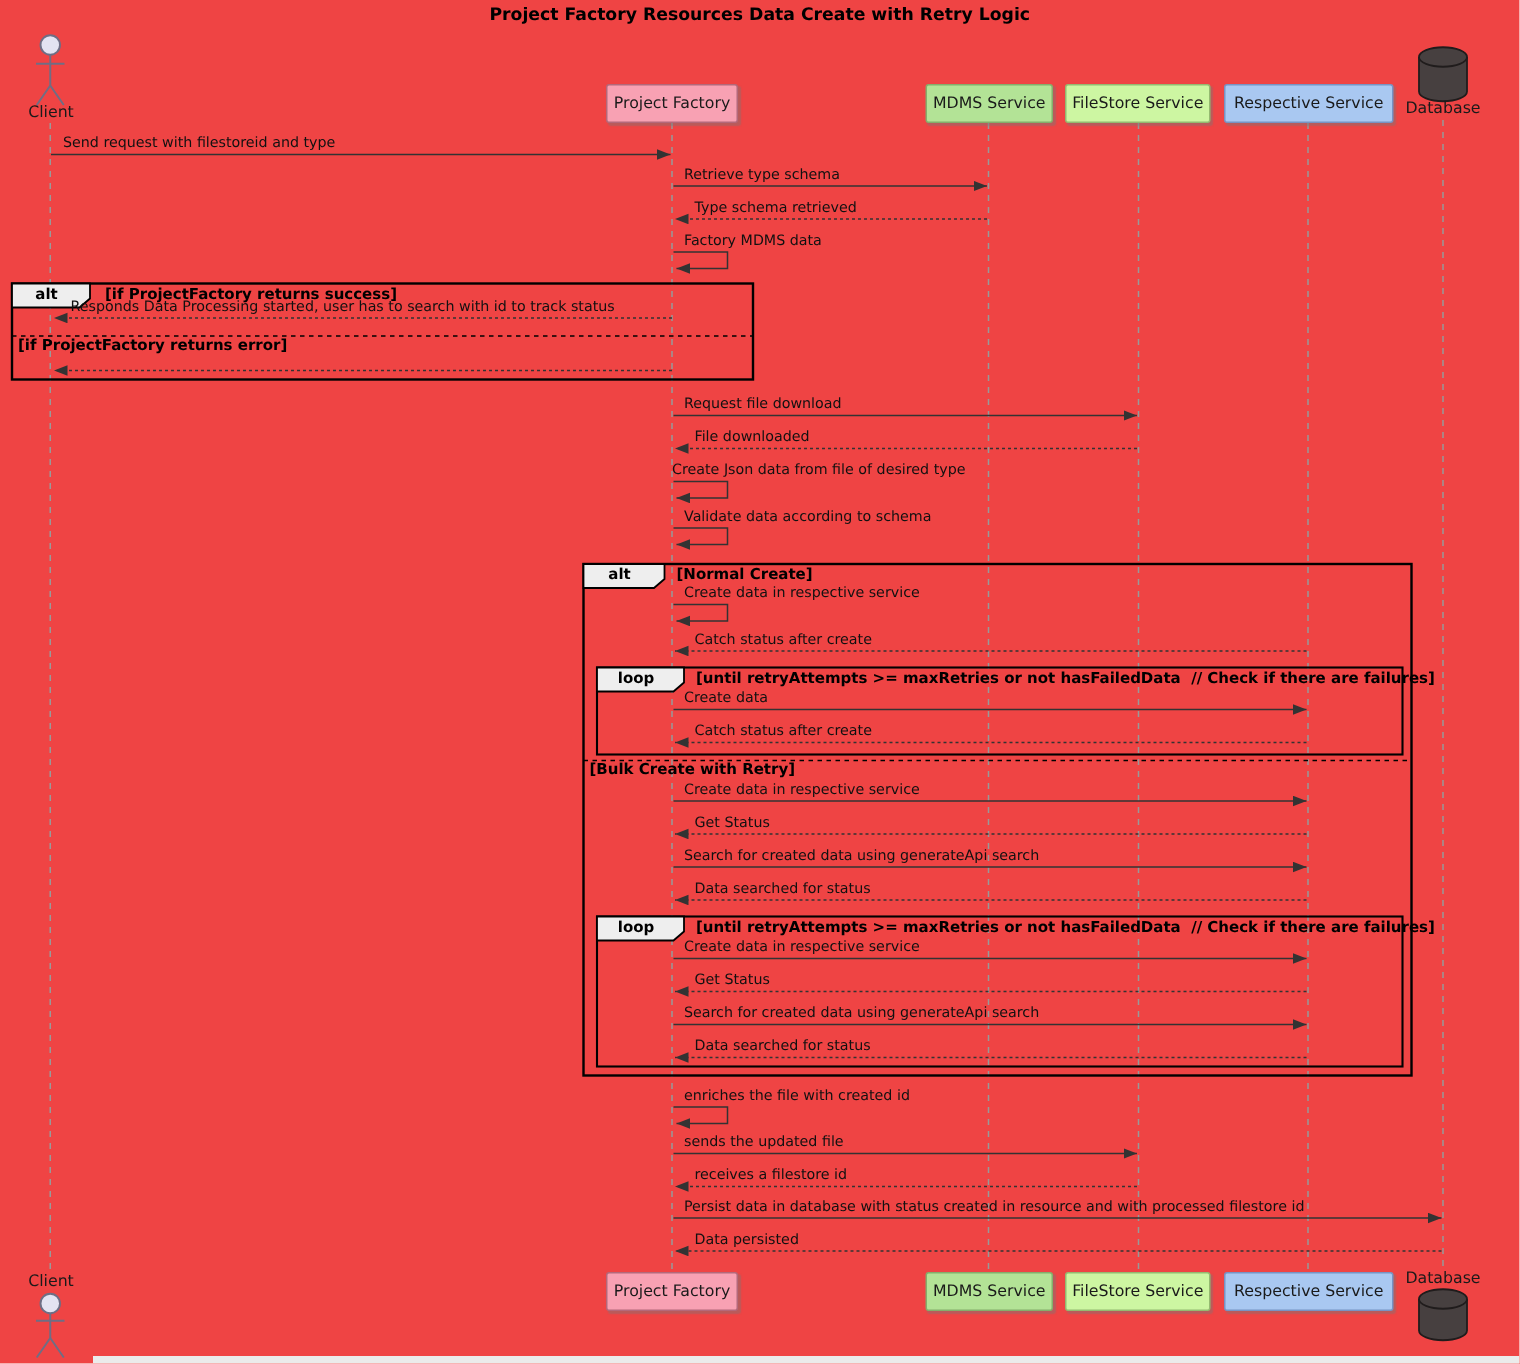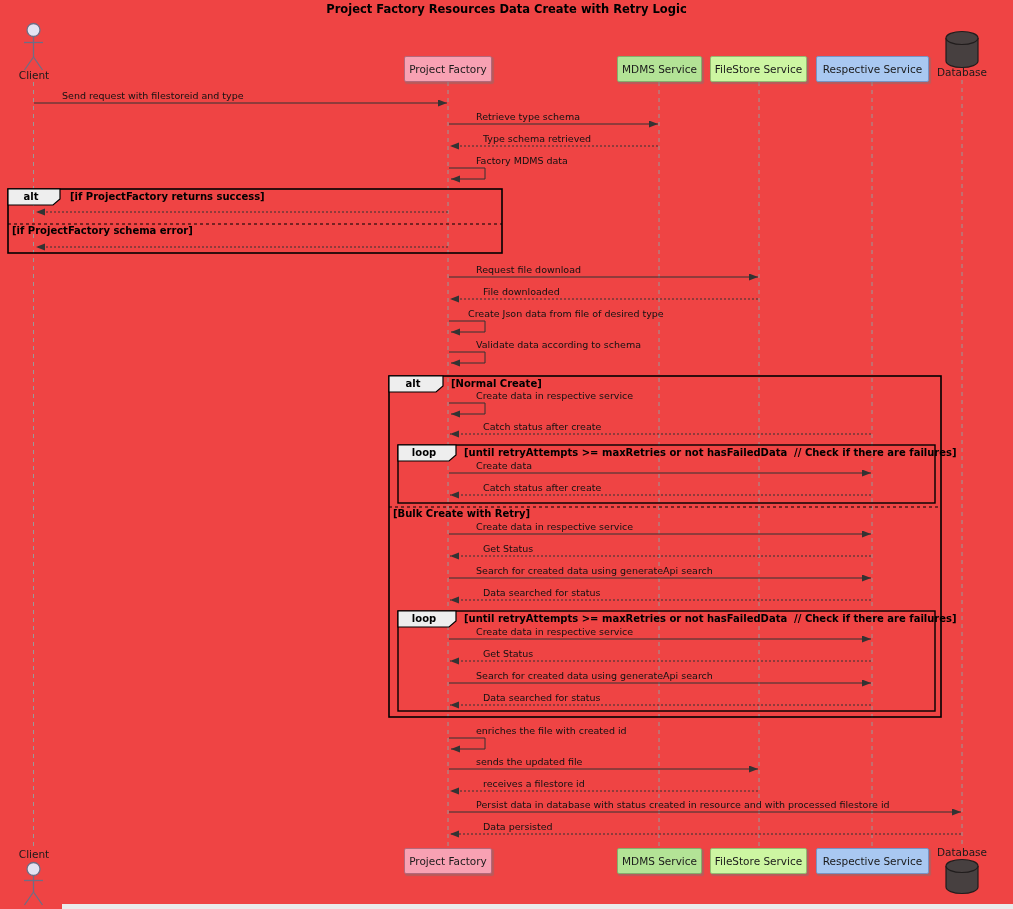--- a/index.html
+++ b/index.html
@@ -12,21 +12,21 @@
     font-size:11.5px;font-weight:bold;color:#000;
   }
   .pbox{
     position:absolute;height:24px;display:flex;align-items:center;justify-content:center;
     font-size:10.5px;color:#1a1a1a;border:1px solid #888;border-radius:2px;
     box-shadow:1.5px 1.5px 1px rgba(120,120,120,.45);background:#eee;white-space:nowrap;
   }
   .plabel{
     position:absolute;text-align:center;font-size:10.5px;color:#1a1a1a;white-space:nowrap;
   }
-  .msg{position:absolute;font-size:9.5px;line-height:11px;color:#111;white-space:pre;margin-left:20px;}
+  .msg{position:absolute;font-size:9.5px;line-height:11px;color:#111;white-space:pre;}
   .guard{position:absolute;font-size:10px;font-weight:bold;line-height:10px;color:#000;white-space:pre;}
   .keyword{position:absolute;font-size:10px;font-weight:bold;color:#000;text-align:center;}
   .svg-layer{position:absolute;left:0;top:0;}
   .page-edge{position:absolute;left:62px;top:904px;width:951px;height:5px;background:#ebebeb;}
 </style>
 </head>
 <body>
 
 <div id="canvas">
 
@@ -136,36 +136,37 @@
   <div class="pbox" style="left: 710px; top: 848px; width: 95px; background-color: rgb(205, 246, 162); border-color: rgb(148, 186, 112);">FileStore Service</div>
   <div class="pbox" style="left: 816px; top: 848px; width: 111px; background-color: rgb(169, 200, 241); border-color: rgb(119, 147, 196);">Respective Service</div>
 
   <div class="plabel" style="left:4px;top:69px;width:60px;">Client</div>
   <div class="plabel" style="left:4px;top:848px;width:60px;">Client</div>
   <div class="plabel" style="left:928px;top:66px;width:68px;">Database</div>
   <div class="plabel" style="left:928px;top:846px;width:68px;">Database</div>
 
   <div class="keyword" style="left:8px;top:191px;width:46px;">alt</div>
   <div class="guard" style="left:70px;top:192px;">[if ProjectFactory returns success]</div>
-  <div class="guard" style="left:12px;top:226px;">[if ProjectFactory schema error]</div>
+  <div class="guard" style="left:12px;top:226px;">[if ProjectFactory returns error]</div>
 
   <div class="keyword" style="left:389px;top:378px;width:48px;">alt</div>
   <div class="guard" style="left:451px;top:379px;">[Normal Create]</div>
   <div class="guard" style="left:393px;top:509px;">[Bulk Create with Retry]</div>
 
   <div class="keyword" style="left:398px;top:447px;width:52px;">loop</div>
   <div class="guard" style="left:464px;top:448px;">[until retryAttempts &gt;= maxRetries or not hasFailedData  // Check if there are failures]</div>
 
   <div class="keyword" style="left:398px;top:613px;width:52px;">loop</div>
   <div class="guard" style="left:464px;top:614px;">[until retryAttempts &gt;= maxRetries or not hasFailedData  // Check if there are failures]</div>
 
   <div class="msg" style="left:42px;top:90px;">Send request with filestoreid and type</div>
   <div class="msg" style="left:456px;top:111px;">Retrieve type schema</div>
   <div class="msg" style="left:463px;top:133px;">Type schema retrieved</div>
   <div class="msg" style="left:456px;top:155px;">Factory MDMS data</div>
+  <div class="msg" style="left:47px;top:199px;">Responds Data Processing started, user has to search with id to track status</div>
   <div class="msg" style="left:456px;top:264px;text-align:right;">Request file download</div>
   <div class="msg" style="left:463px;top:286px;">File downloaded</div>
   <div class="msg" style="left:448px;top:308px;">Create Json data from file of desired type</div>
   <div class="msg" style="left:456px;top:339px;">Validate data according to schema</div>
   <div class="msg" style="left:456px;top:390px;">Create data in respective service</div>
   <div class="msg" style="left:463px;top:421px;">Catch status after create</div>
   <div class="msg" style="left:456px;top:460px;">Create data</div>
   <div class="msg" style="left:463px;top:482px;">Catch status after create</div>
   <div class="msg" style="left:456px;top:521px;">Create data in respective service</div>
   <div class="msg" style="left:463px;top:543px;">Get Status</div>

